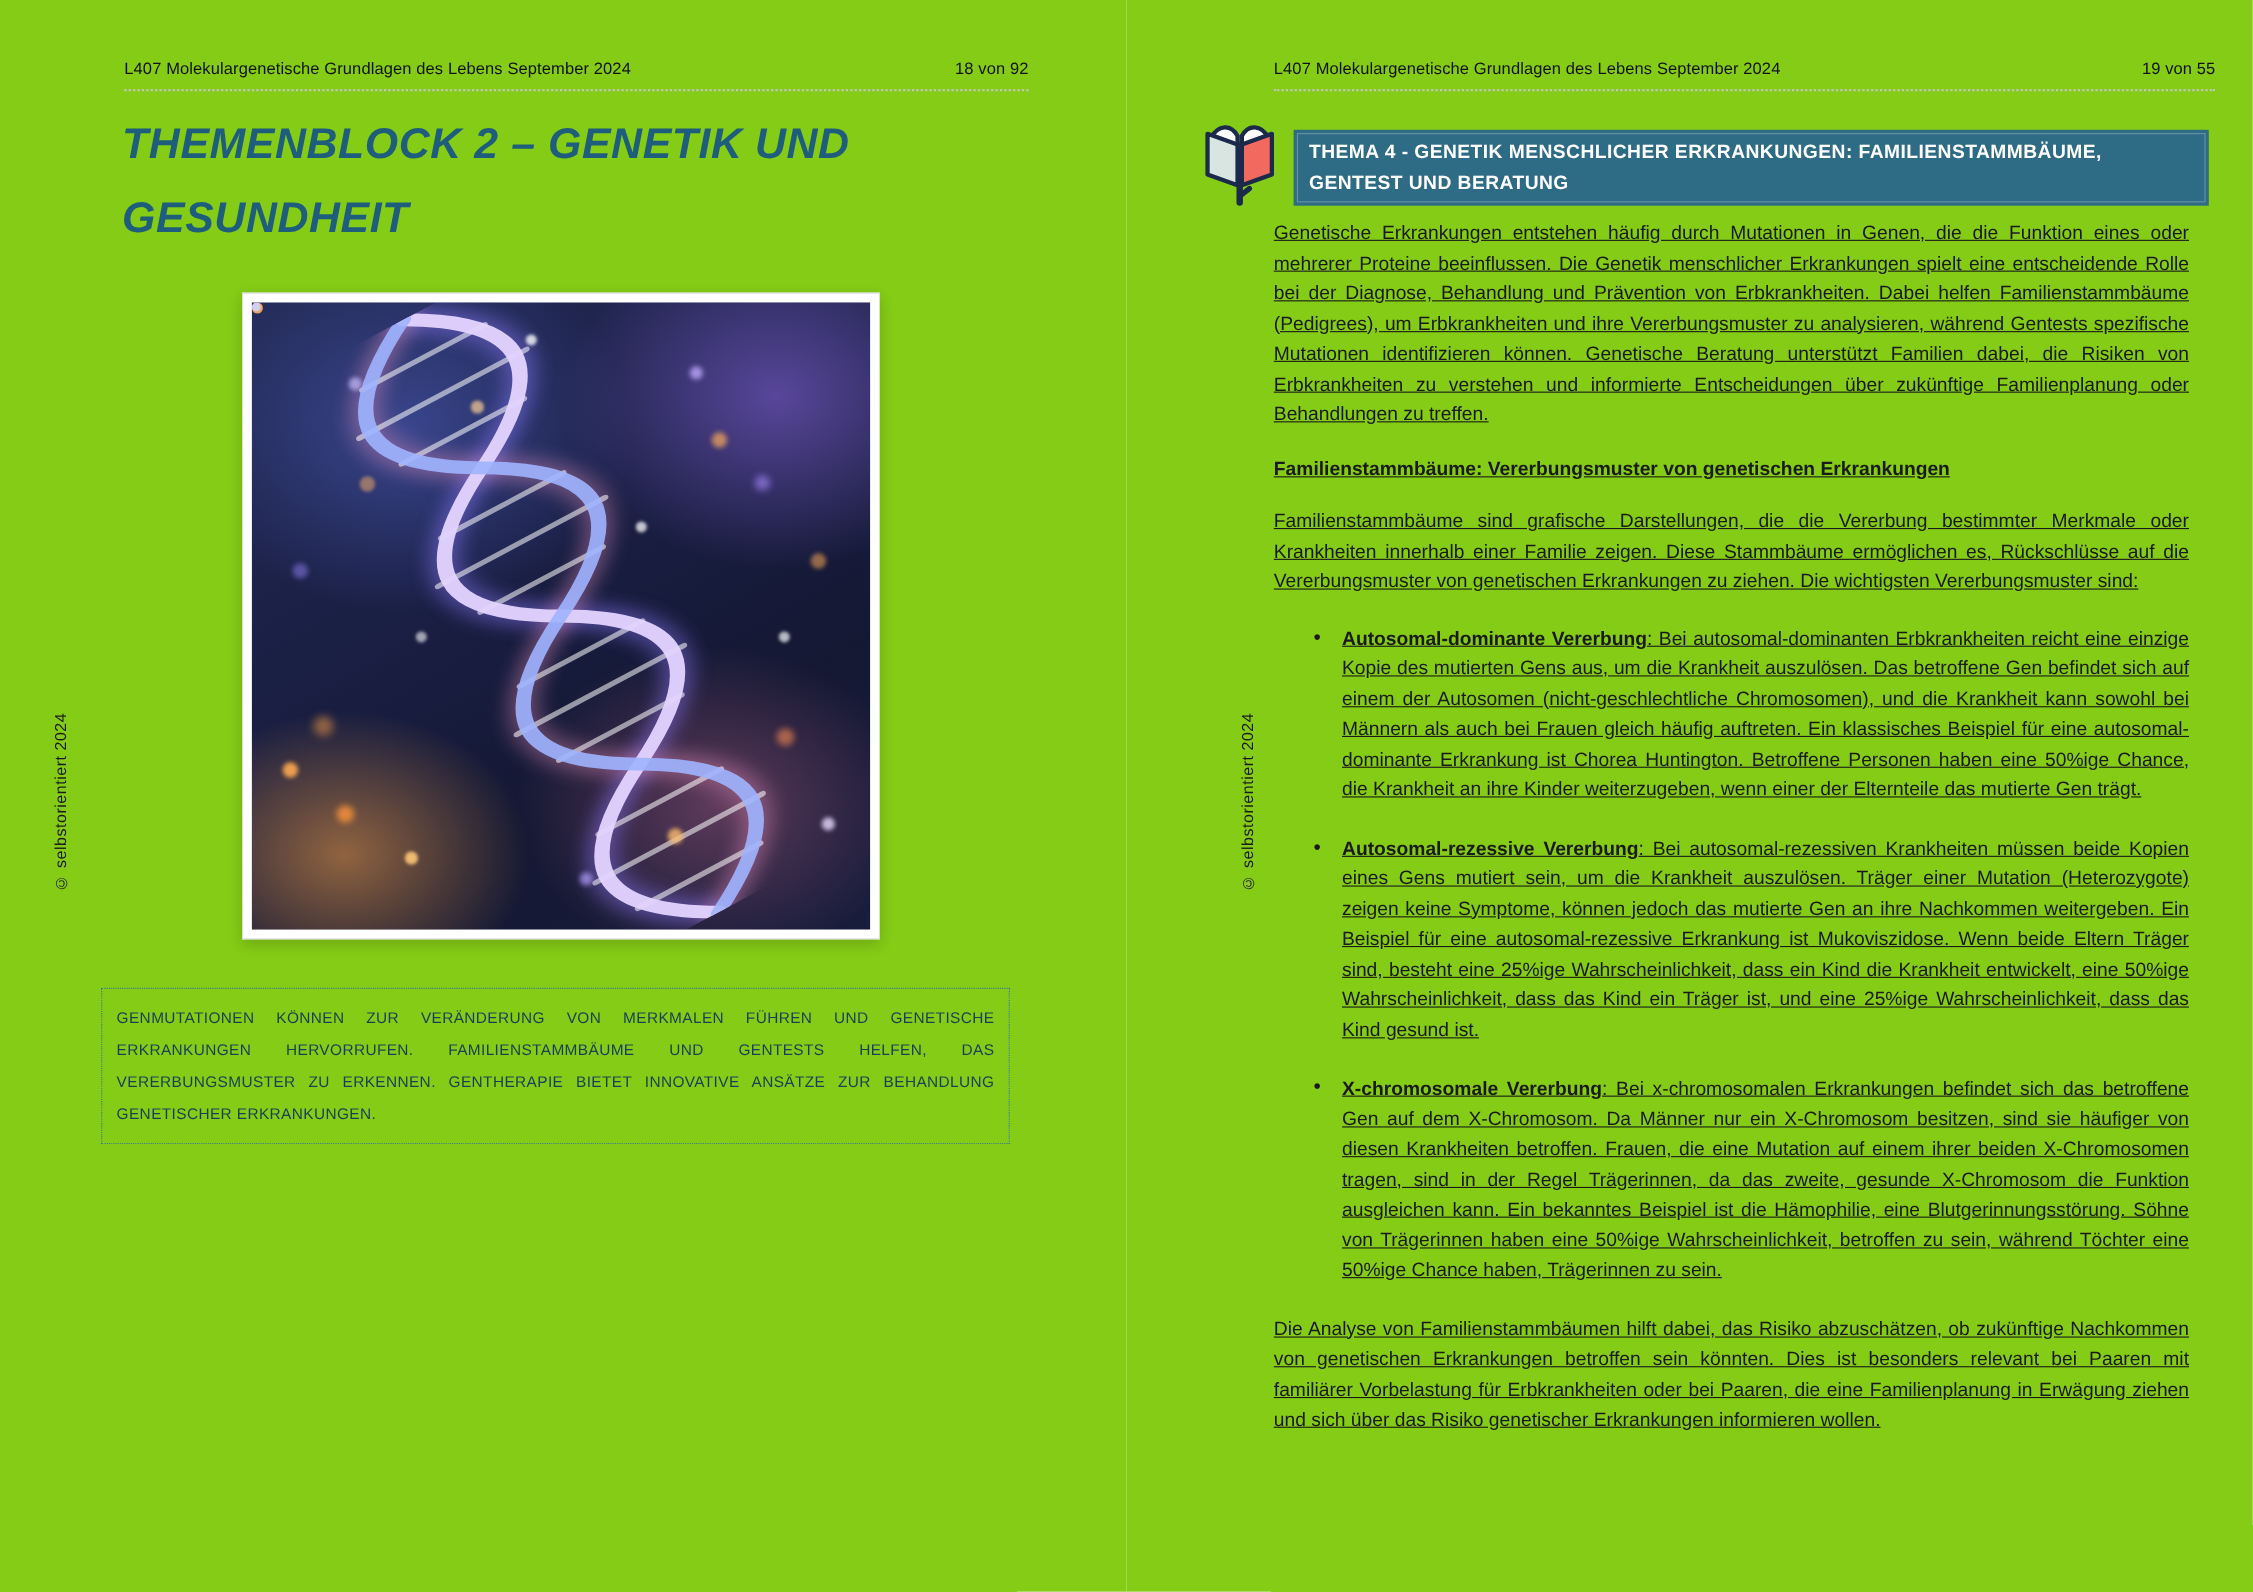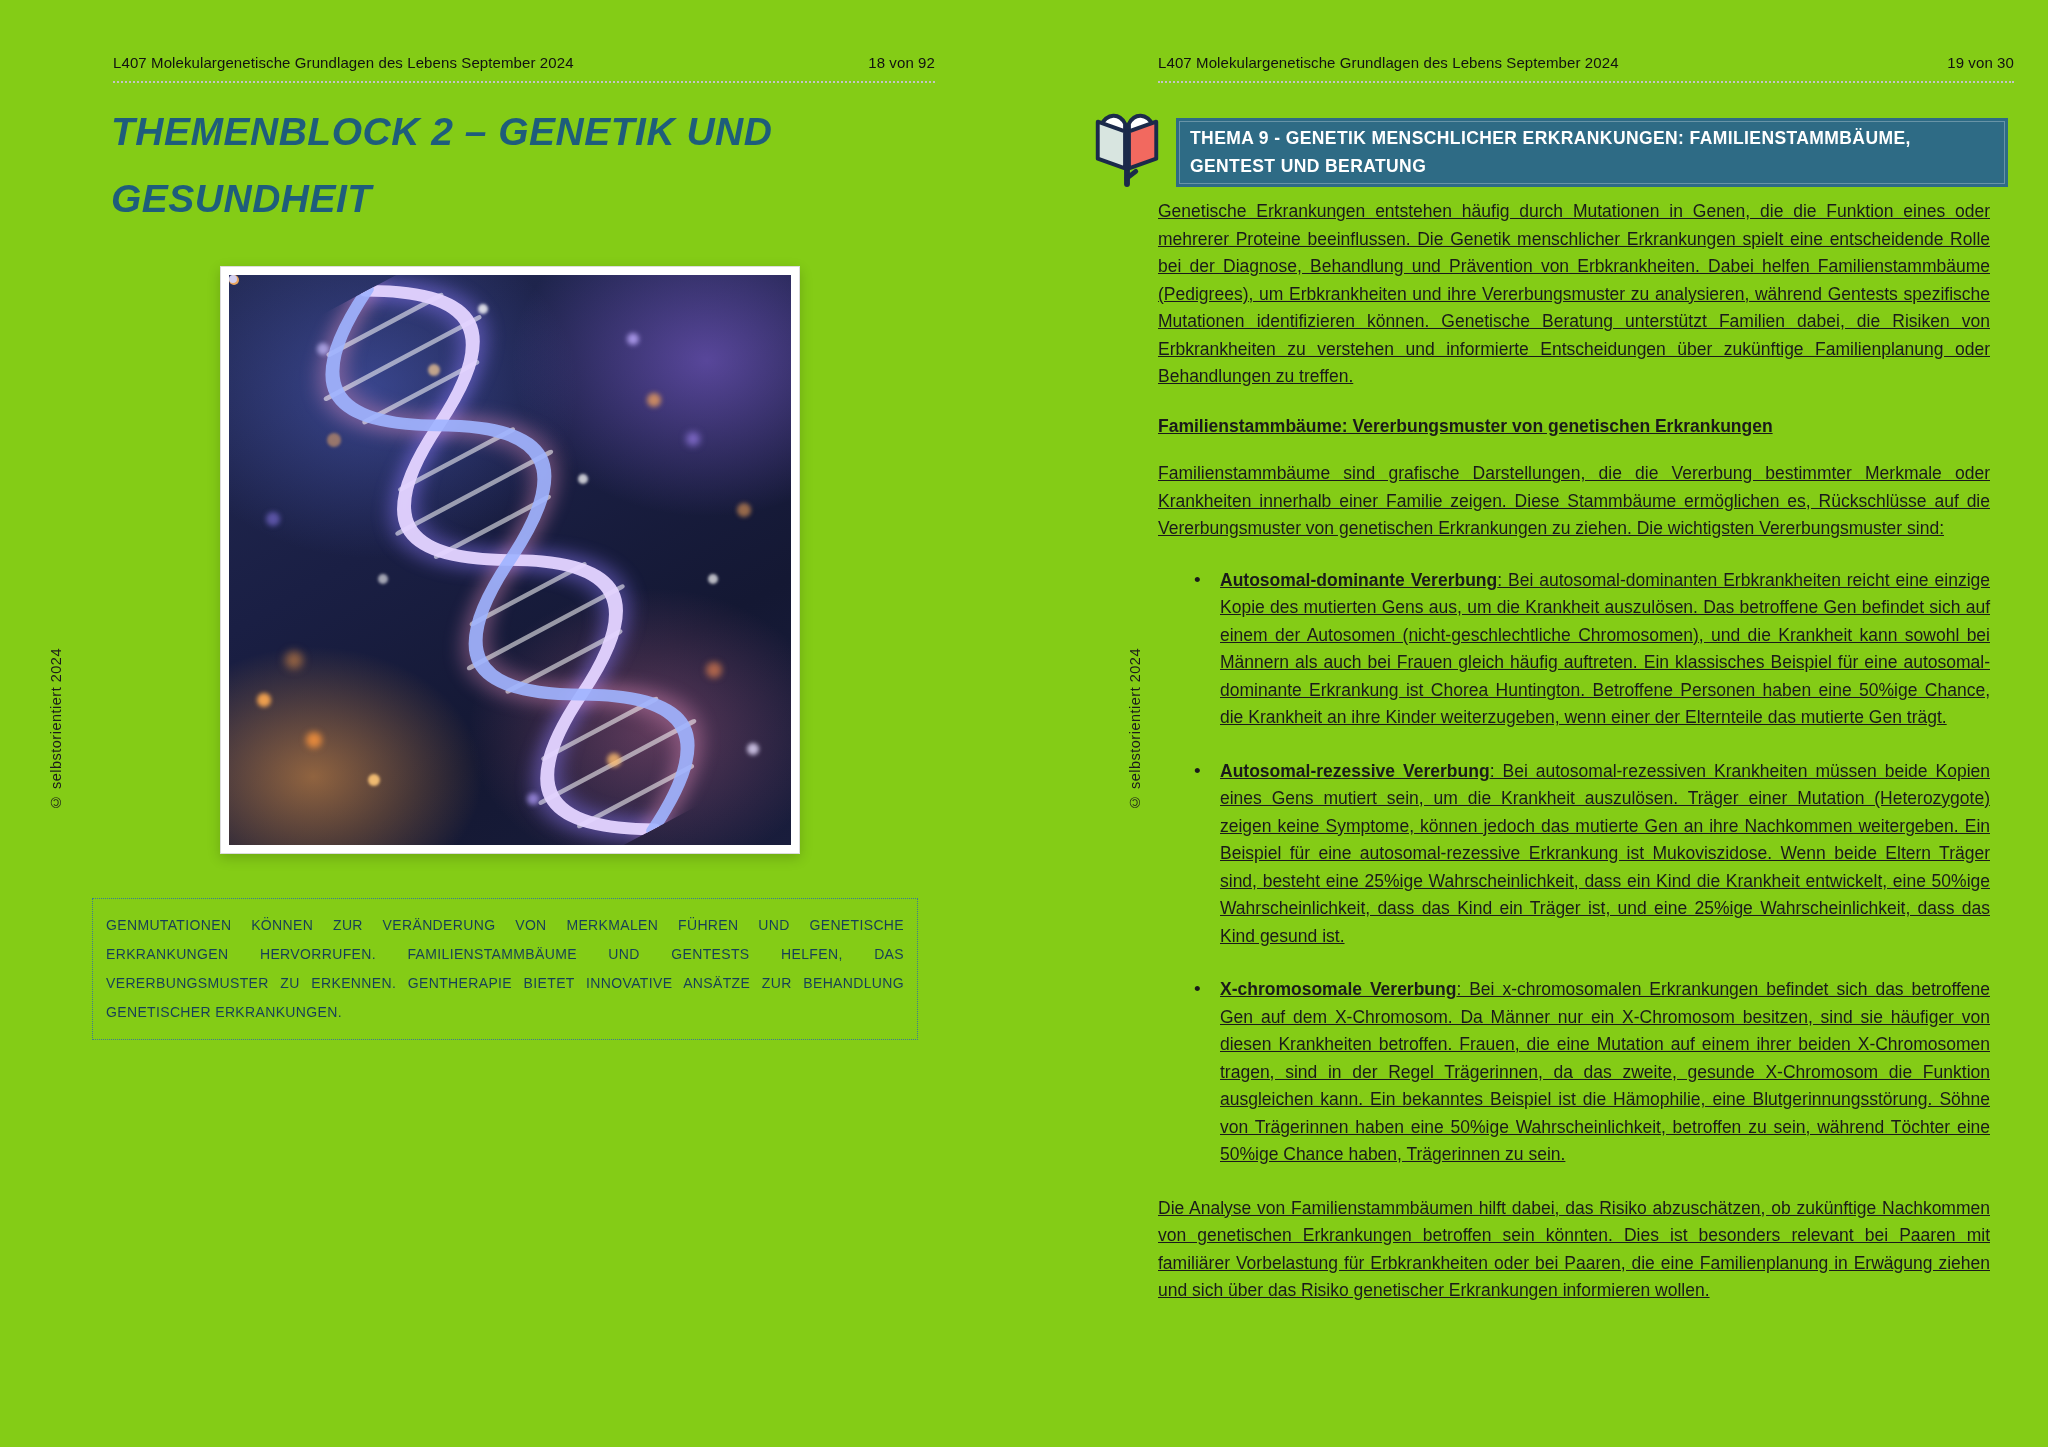--- a/index.html
+++ b/index.html
@@ -138,37 +138,37 @@
     <div class="copyright">© selbstorientiert 2024</div>
 
     <div class="callout">
       <span>GENMUTATIONEN KÖNNEN ZUR VERÄNDERUNG VON MERKMALEN FÜHREN UND GENETISCHE ERKRANKUNGEN HERVORRUFEN. FAMILIENSTAMMBÄUME UND GENTESTS HELFEN, DAS VERERBUNGSMUSTER ZU ERKENNEN. GENTHERAPIE BIETET INNOVATIVE ANSÄTZE ZUR BEHANDLUNG GENETISCHER ERKRANKUNGEN.</span>
     </div>
   </section>
 
   <section class="page" id="pageR">
     <div class="hdr">
       <span>L407 Molekulargenetische Grundlagen des Lebens September 2024</span>
-      <span>19 von 30</span>
+      <span>19 von 55</span>
     </div>
 
     <svg class="book-icon" viewBox="0 0 80 92">
       <g stroke="#1b2a4a" stroke-linejoin="round" stroke-linecap="round">
         <path d="M40 60 L40 84" fill="none" stroke-width="6"></path>
         <path d="M40 78 L49 71" fill="none" stroke-width="5"></path>
         <path d="M13 24 C20 11 32 11 38 22 L38 36 L13 46 Z" fill="#ffffff" stroke-width="4"></path>
         <path d="M67 24 C60 11 48 11 42 22 L42 36 L67 46 Z" fill="#ffffff" stroke-width="4"></path>
         <path d="M10 20 L38 30 L38 68 L10 58 Z" fill="#d8e5e0" stroke-width="4"></path>
         <path d="M70 20 L42 30 L42 68 L70 58 Z" fill="#f2695f" stroke-width="4"></path>
         <path d="M40 30 L40 68" fill="none" stroke-width="4"></path>
       </g>
     </svg>
 
     <div class="banner">
-      <span>THEMA 9 - GENETIK MENSCHLICHER ERKRANKUNGEN: FAMILIENSTAMMBÄUME, GENTEST UND BERATUNG</span>
+      <span>THEMA 4 - GENETIK MENSCHLICHER ERKRANKUNGEN: FAMILIENSTAMMBÄUME, GENTEST UND BERATUNG</span>
       <div class="banner-frame"></div>
     </div>
 
     <div class="content">
       <p>Genetische Erkrankungen entstehen häufig durch Mutationen in Genen, die die Funktion eines oder mehrerer Proteine beeinflussen. Die Genetik menschlicher Erkrankungen spielt eine entscheidende Rolle bei der Diagnose, Behandlung und Prävention von Erbkrankheiten. Dabei helfen Familienstammbäume (Pedigrees), um Erbkrankheiten und ihre Vererbungsmuster zu analysieren, während Gentests spezifische Mutationen identifizieren können. Genetische Beratung unterstützt Familien dabei, die Risiken von Erbkrankheiten zu verstehen und informierte Entscheidungen über zukünftige Familienplanung oder Behandlungen zu treffen.</p>
       <h3 class="sub">Familienstammbäume: Vererbungsmuster von genetischen Erkrankungen</h3>
       <p>Familienstammbäume sind grafische Darstellungen, die die Vererbung bestimmter Merkmale oder Krankheiten innerhalb einer Familie zeigen. Diese Stammbäume ermöglichen es, Rückschlüsse auf die Vererbungsmuster von genetischen Erkrankungen zu ziehen. Die wichtigsten Vererbungsmuster sind:</p>
 
       <ul class="blist">
         <li>

